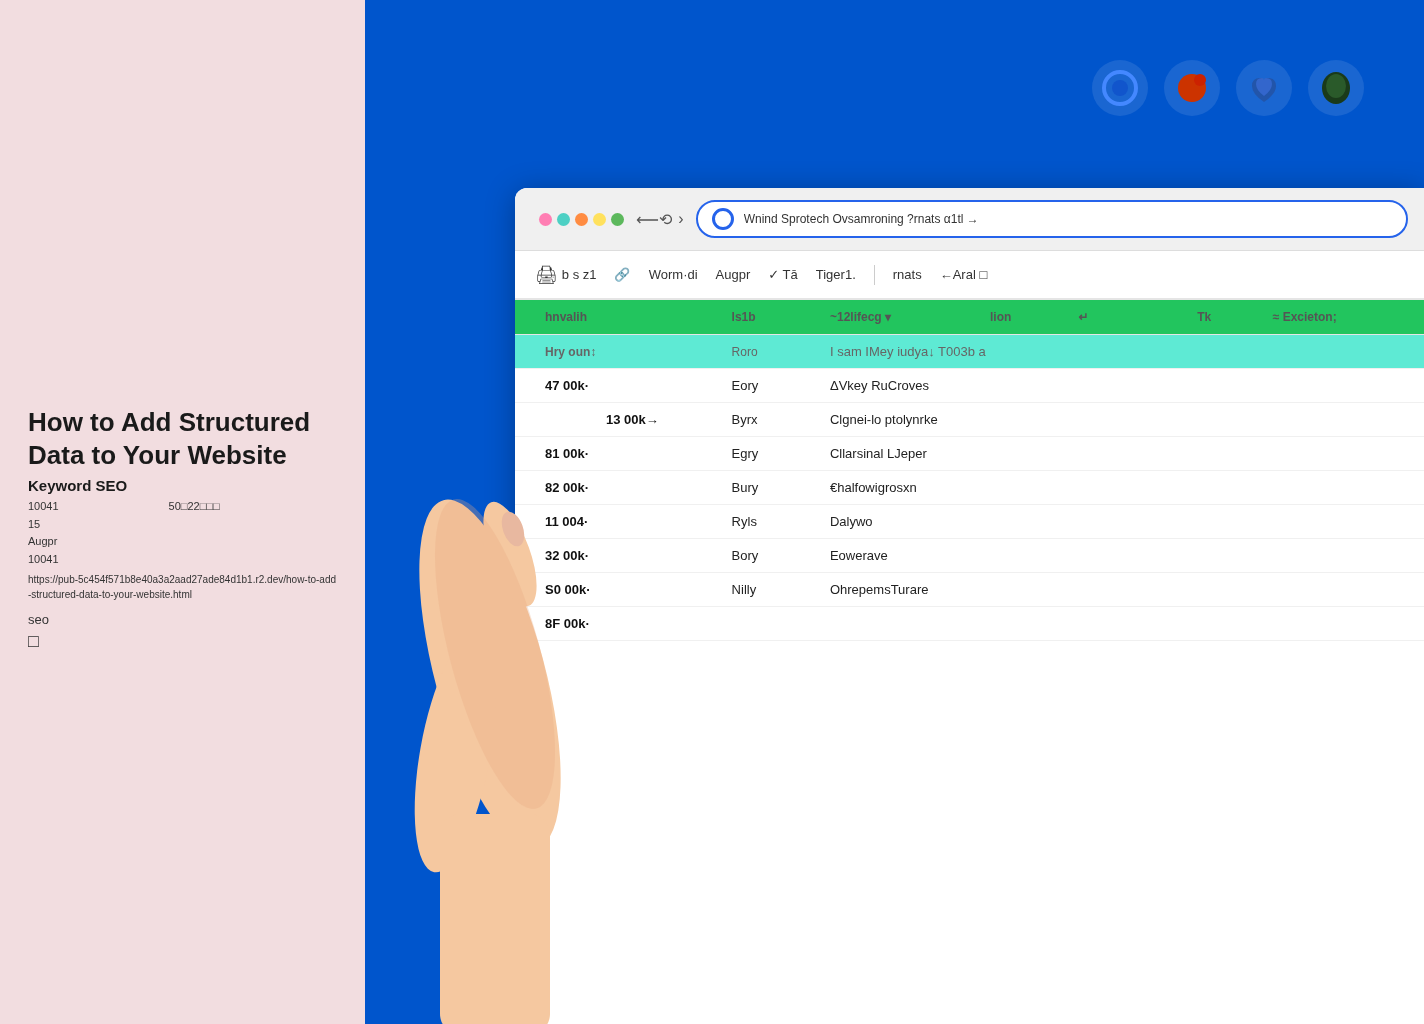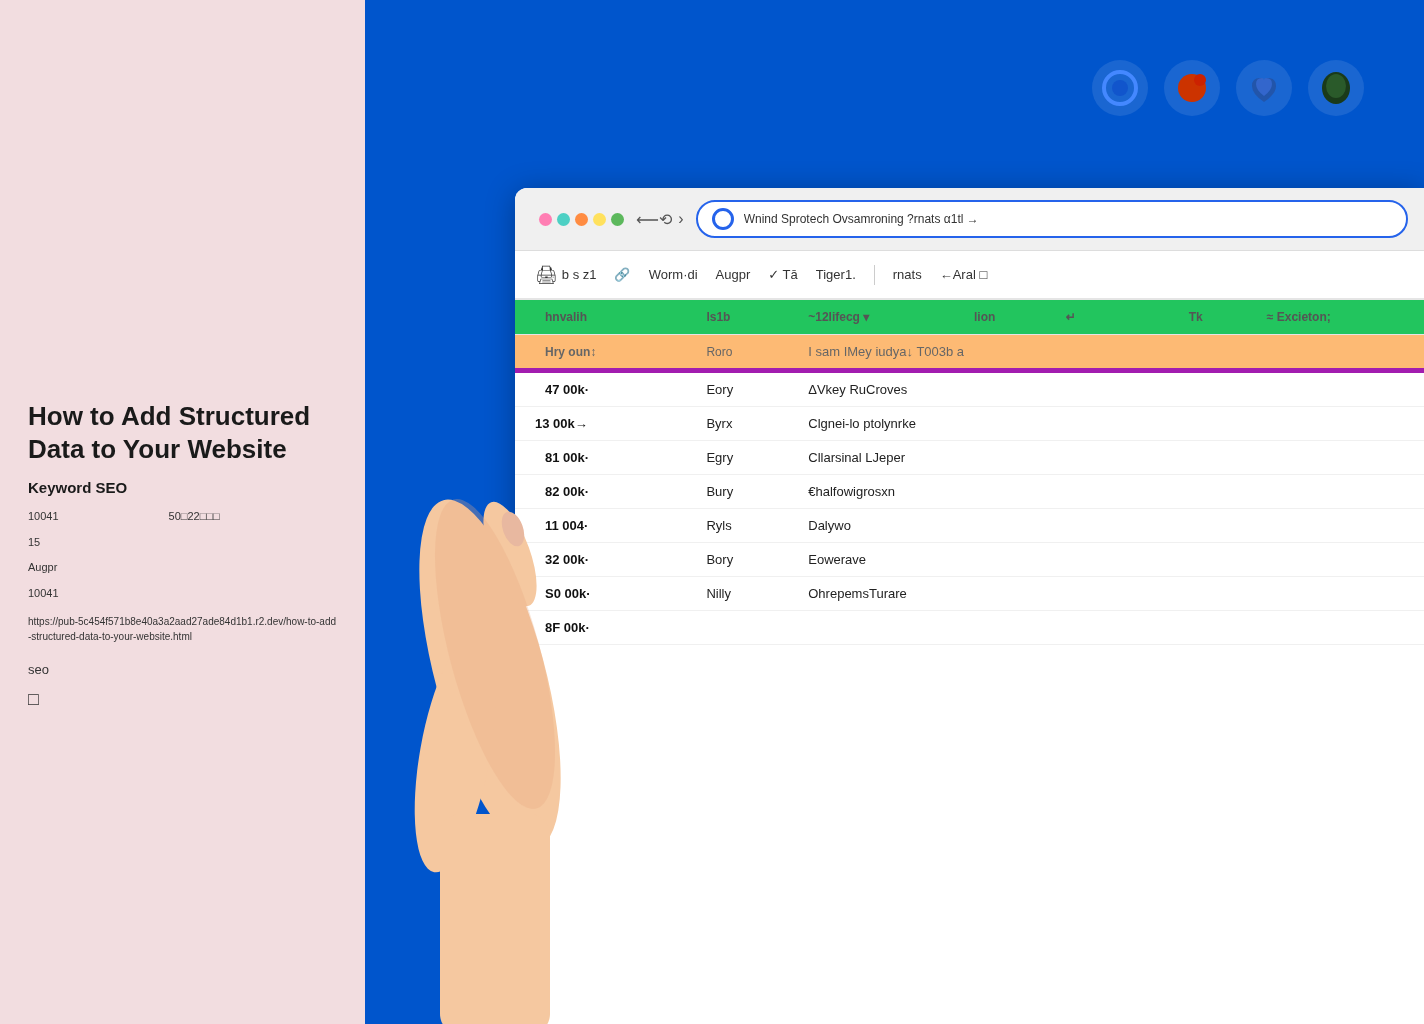--- a/index.html
+++ b/index.html
@@ -9,24 +9,24 @@
       display: flex;
       overflow: hidden;
       font-family: -apple-system, BlinkMacSystemFont, 'Segoe UI', sans-serif;
     }
 
     
     .sidebar {
       width: 365px;
       min-width: 365px;
       background: #f2dde0;
-      padding: 20px 28px;
+      padding: 26px 28px;
       display: flex;
       flex-direction: column;
-      gap: 8px;
+      gap: 0;
       position: relative;
       z-index: 2;
     }
 
     .sidebar-title {
       font-size: 26px;
       font-weight: 700;
       color: #1a1a1a;
       line-height: 1.25;
       margin-bottom: 6px;
@@ -400,34 +400,34 @@
           <tr>
             <th style="padding-left:30px;">hnvalih</th>
             <th>ls1b</th>
             <th>~12lifecg ▾</th>
             <th>lion</th>
             <th>↵</th>
             <th></th>
             <th>Tk</th>
             <th>≈ Excieton;</th>
           </tr>
-          <tr style="background:#fdba74; border-bottom:5px solid #a21caf;">
+          <tr style="background:#5eead4; border-bottom:1px solid #a21caf;">
             <td style="padding-left:30px; color:#666; font-size:12px;">Hry oun↕</td>
             <td style="color:#666; font-size:12px;">Roro</td>
             <td colspan="6" style="color:#666; font-size:13px;">I sam IMey iudya↓ T003b a</td>
           </tr>
         </thead>
         <tbody>
           <tr>
             <td style="padding-left:30px;">47 00k·</td>
             <td>Eory</td>
             <td colspan="6">ΔVkey RuCroves</td>
           </tr>
           <tr>
-            <td style="padding-left:20px;">13 00k→</td>
+            <td style="padding-left:46px;text-align:center;">13 00k→</td>
             <td>Byrx</td>
             <td colspan="6">Clgnei-lo ptolynrke</td>
           </tr>
           <tr>
             <td style="padding-left:30px;">81  00k·</td>
             <td>Egry</td>
             <td colspan="6">Cllarsinal LJeper</td>
           </tr>
           <tr>
             <td style="padding-left:30px;">82 00k·</td>

